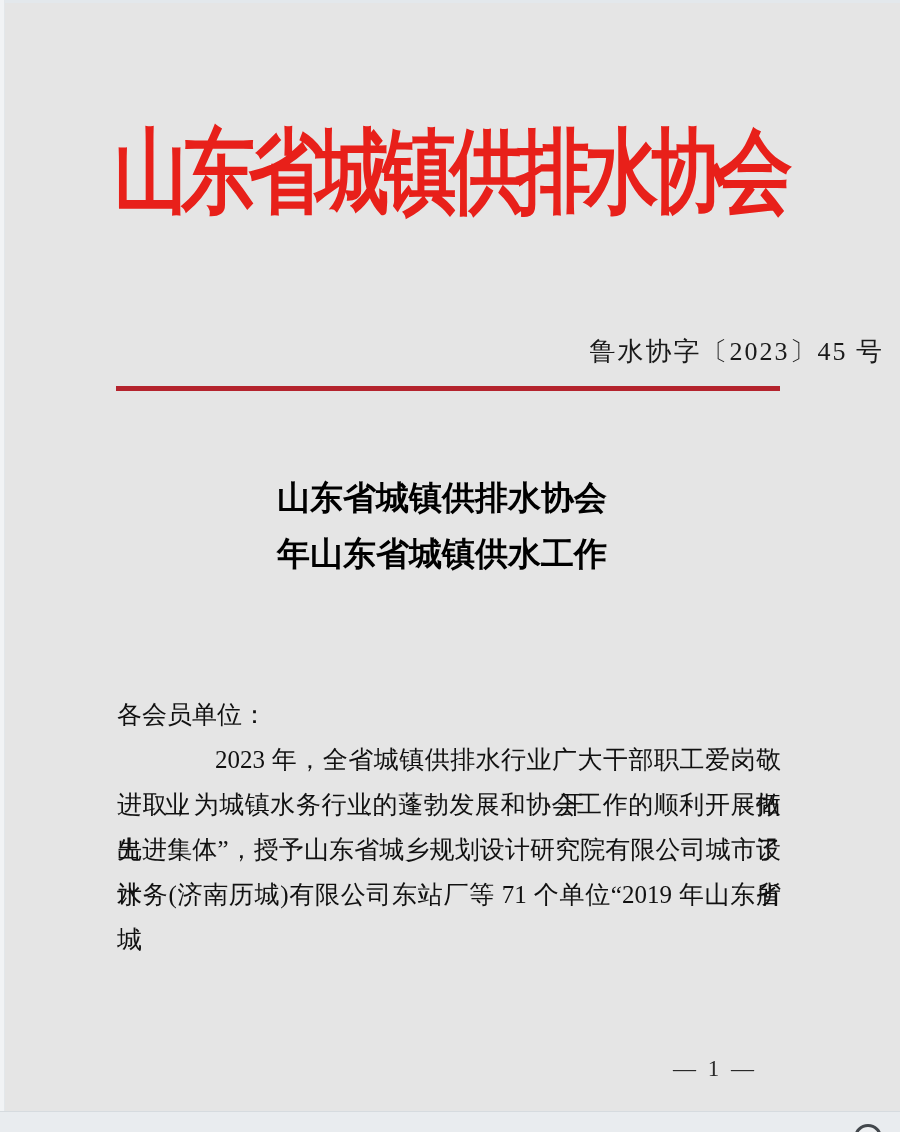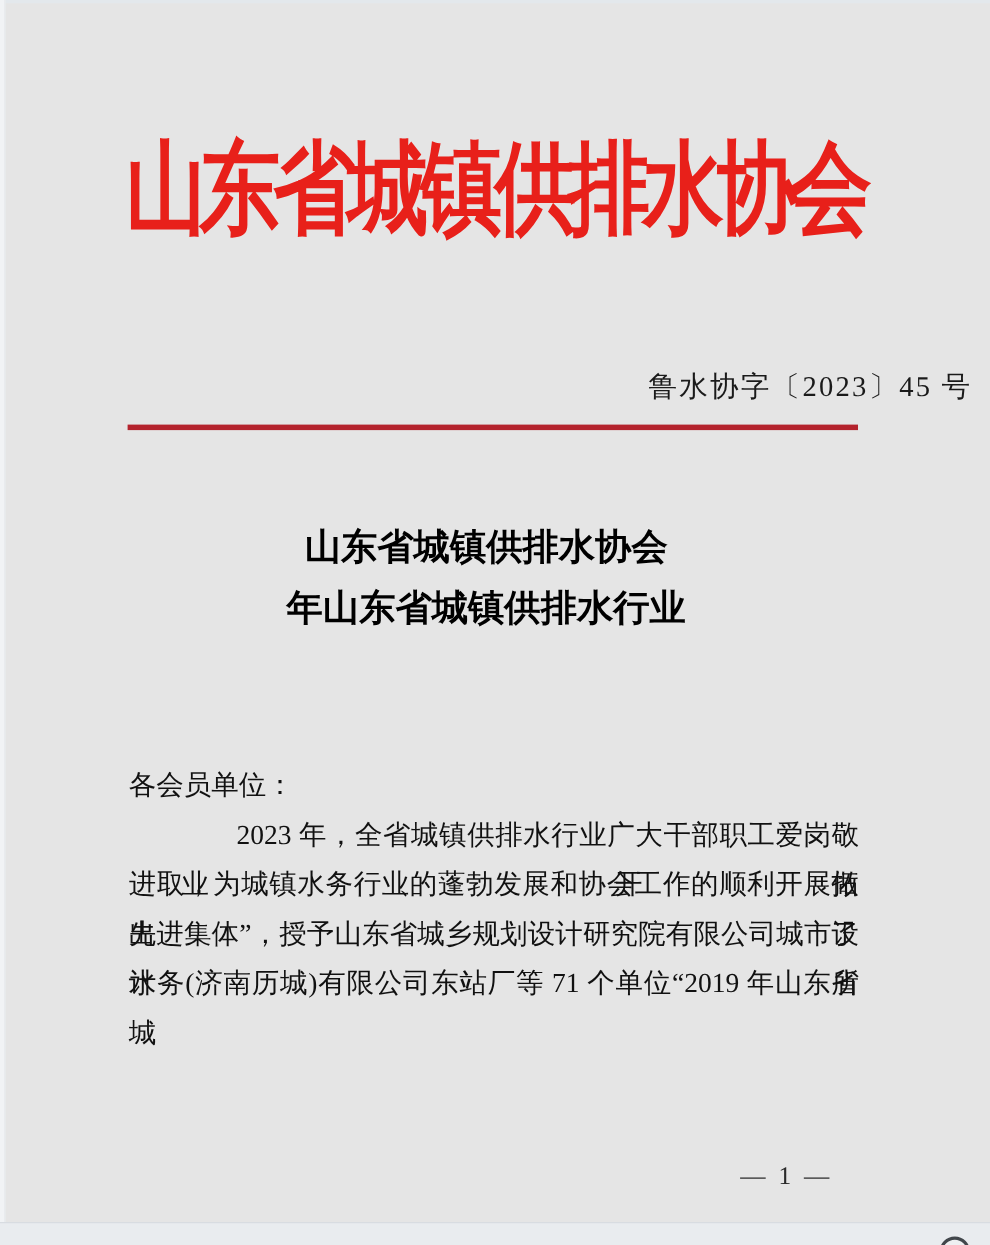--- a/index.html
+++ b/index.html
@@ -96,21 +96,21 @@
   <div class="edge-top"></div>
 
   <div class="letterhead">山东省城镇供排水协会</div>
 
   <div class="doc-number">鲁水协字〔2023〕45 号</div>
 
   <div class="red-line"></div>
 
   <div class="doc-title">
     <div>山东省城镇供排水协会</div>
-    <div>年山东省城镇供排水行业</div>
+    <div>年山东省城镇供水工作</div>
   </div>
 
   <div class="body-text">
     <div class="salutation">各会员单位：</div>
     <div class="body-line indent">2023 年，全省城镇供排水行业广大干部职工爱岗敬业、开拓</div>
     <div class="body-line">进取，为城镇水务行业的蓬勃发展和协会工作的顺利开展做出了</div>
     <div class="body-line">先进集体”，授予山东省城乡规划设计研究院有限公司城市设计所</div>
     <div class="body-line">水务(济南历城)有限公司东站厂等 71 个单位“2019 年山东省城</div>
   </div>
 

